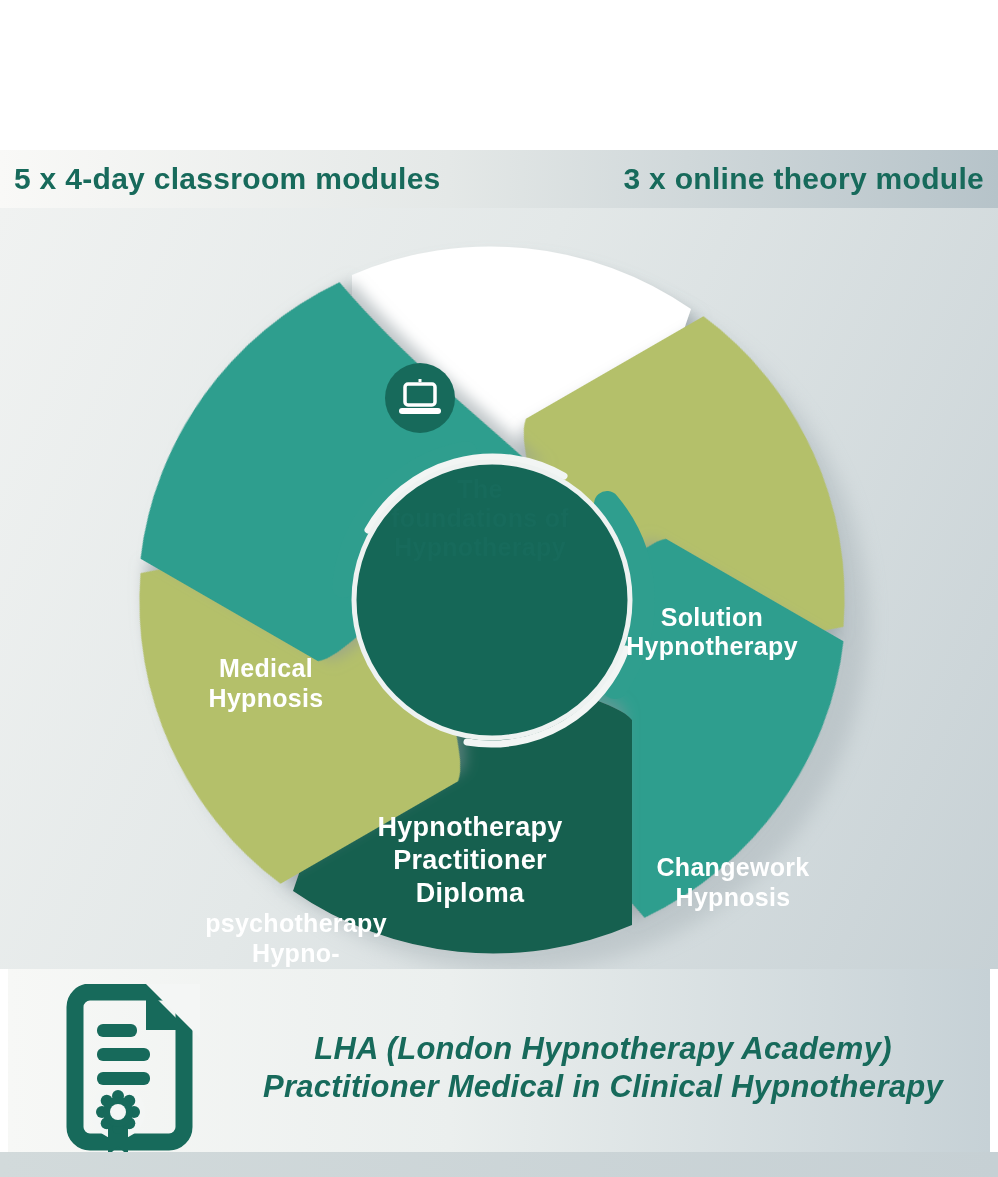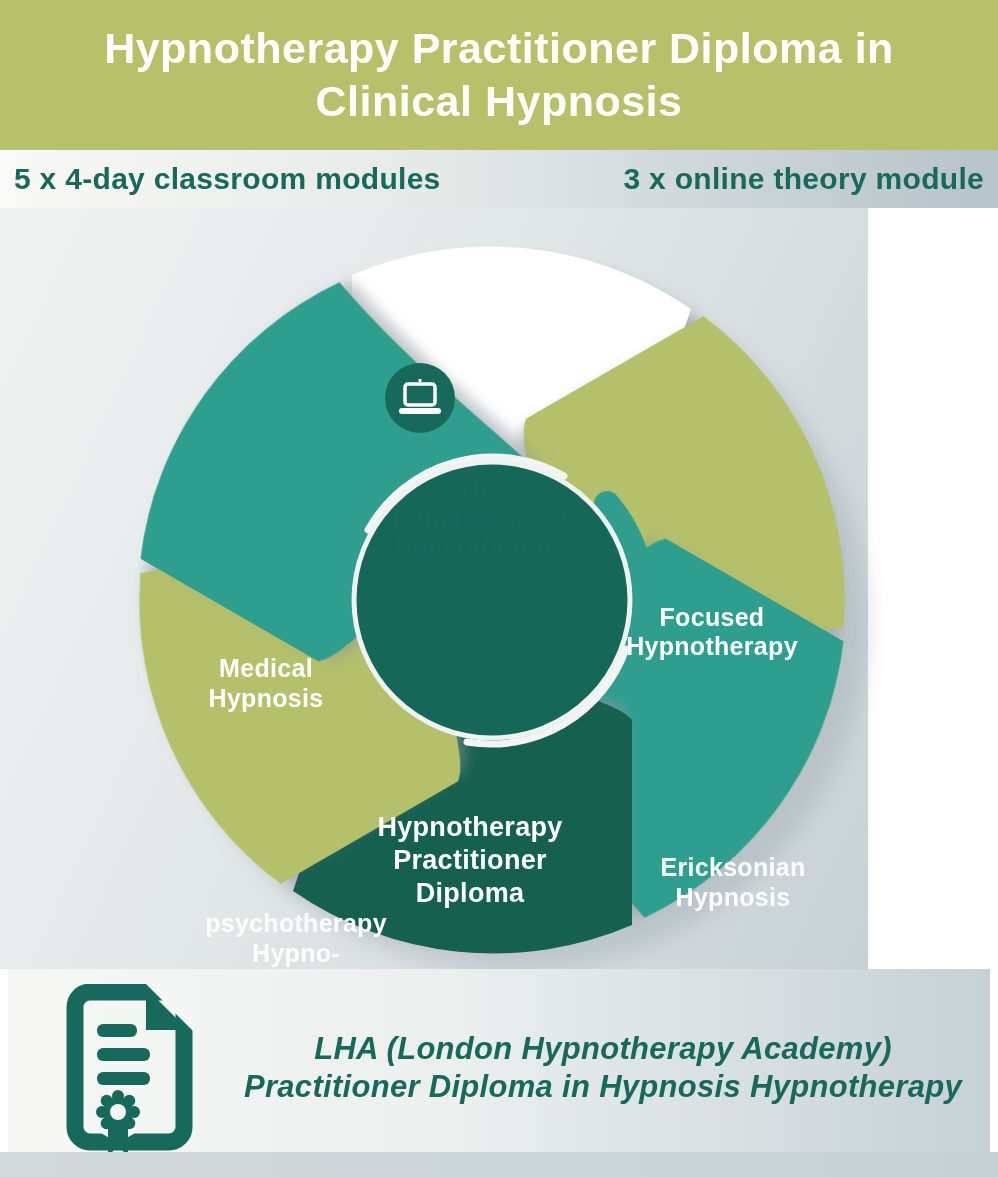--- a/index.html
+++ b/index.html
@@ -16,21 +16,21 @@
   
   .subheader{
     position:absolute;left:0;top:150px;width:998px;height:58px;
     background:linear-gradient(to right,#f9f9f7 0%,#e4e8e7 45%,#b6c3c9 100%);
     display:flex;align-items:center;justify-content:space-between;
     padding:8px 14px;box-sizing:border-box;
     color:#176a5b;font-size:30px;letter-spacing:.3px;gap:25px;
   }
   
   .main{
-    position:absolute;left:0;top:208px;width:868px;height:761px;
+    position:absolute;left:0;top:208px;width:998px;height:761px;
     background:linear-gradient(115deg,#f0f2f1 0%,#e3e8e8 42%,#c7d1d5 100%);
   }
   .wheel-svg{position:absolute;left:0;top:0;}
   .seg-label{
     position:absolute;text-align:center;font-size:25px;line-height:30px;letter-spacing:.3px;
   }
   .teal-text{color:#176a5b;}
   .white-text{color:#ffffff;}
   .center-label{
     position:absolute;left:320px;top:603px;width:300px;text-align:center;
@@ -56,24 +56,20 @@
   .bottom-strip{
     position:absolute;left:0;top:1152px;width:998px;height:25px;
     background:linear-gradient(to right,#d2dadb 0%,#c6d0d4 100%);
   }
 </style>
 </head>
 <body>
 
 <div class="page">
 
-  <div class="header">
-    <div>Hypnotherapy Practitioner Diploma in</div>
-    <div>Clinical Hypnosis</div>
-  </div>
 
   <div class="subheader">
     <span>5 x 4-day classroom modules</span>
     <span>3 x online theory module</span>
   </div>
 
   <div class="main">
     <svg class="wheel-svg" width="998" height="761" viewBox="0 0 998 761">
       <defs>
         <filter id="bladeShadow" x="-25%" y="-25%" width="150%" height="150%">
@@ -107,25 +103,25 @@
         <rect x="-21" y="10" width="42" height="6" rx="3" fill="#ffffff"></rect>
       </g>
     </svg>
 
     <div class="seg-label teal-text lbl-foundations">
       <div>The</div>
       <div>foundations of</div>
       <div>Hypnotherapy</div>
     </div>
     <div class="seg-label white-text lbl-solution">
-      <div>Focused</div>
+      <div>Solution</div>
       <div>Hypnotherapy</div>
     </div>
     <div class="seg-label white-text lbl-ericksonian">
-      <div>Ericksonian</div>
+      <div>Changework</div>
       <div>Hypnosis</div>
     </div>
     <div class="seg-label white-text lbl-changework">
       <div>Changework -</div>
       <div>NLP &amp; Coaching</div>
     </div>
     <div class="seg-label white-text lbl-hypno">
       <div>psychotherapy</div>
       <div>Hypno-</div>
     </div>
@@ -158,19 +154,19 @@
         <circle cx="36" cy="128" r="6"></circle>
           <circle cx="40.7" cy="116.7" r="6"></circle>
         <circle cx="52" cy="112" r="6"></circle>
           <circle cx="63.3" cy="116.7" r="6"></circle>
         <circle cx="52" cy="128" r="15"></circle>
       </g>
       <circle cx="52" cy="128" r="8" fill="#f4f6f5"></circle>
     </svg>
     <div class="footer-text">
       <div>LHA (London Hypnotherapy Academy)</div>
-      <div>Practitioner Diploma in Hypnosis Hypnotherapy</div>
+      <div>Practitioner Medical in Clinical Hypnotherapy</div>
     </div>
   </div>
 
   <div class="bottom-strip"></div>
 
 </div>
 
 </body></html>

